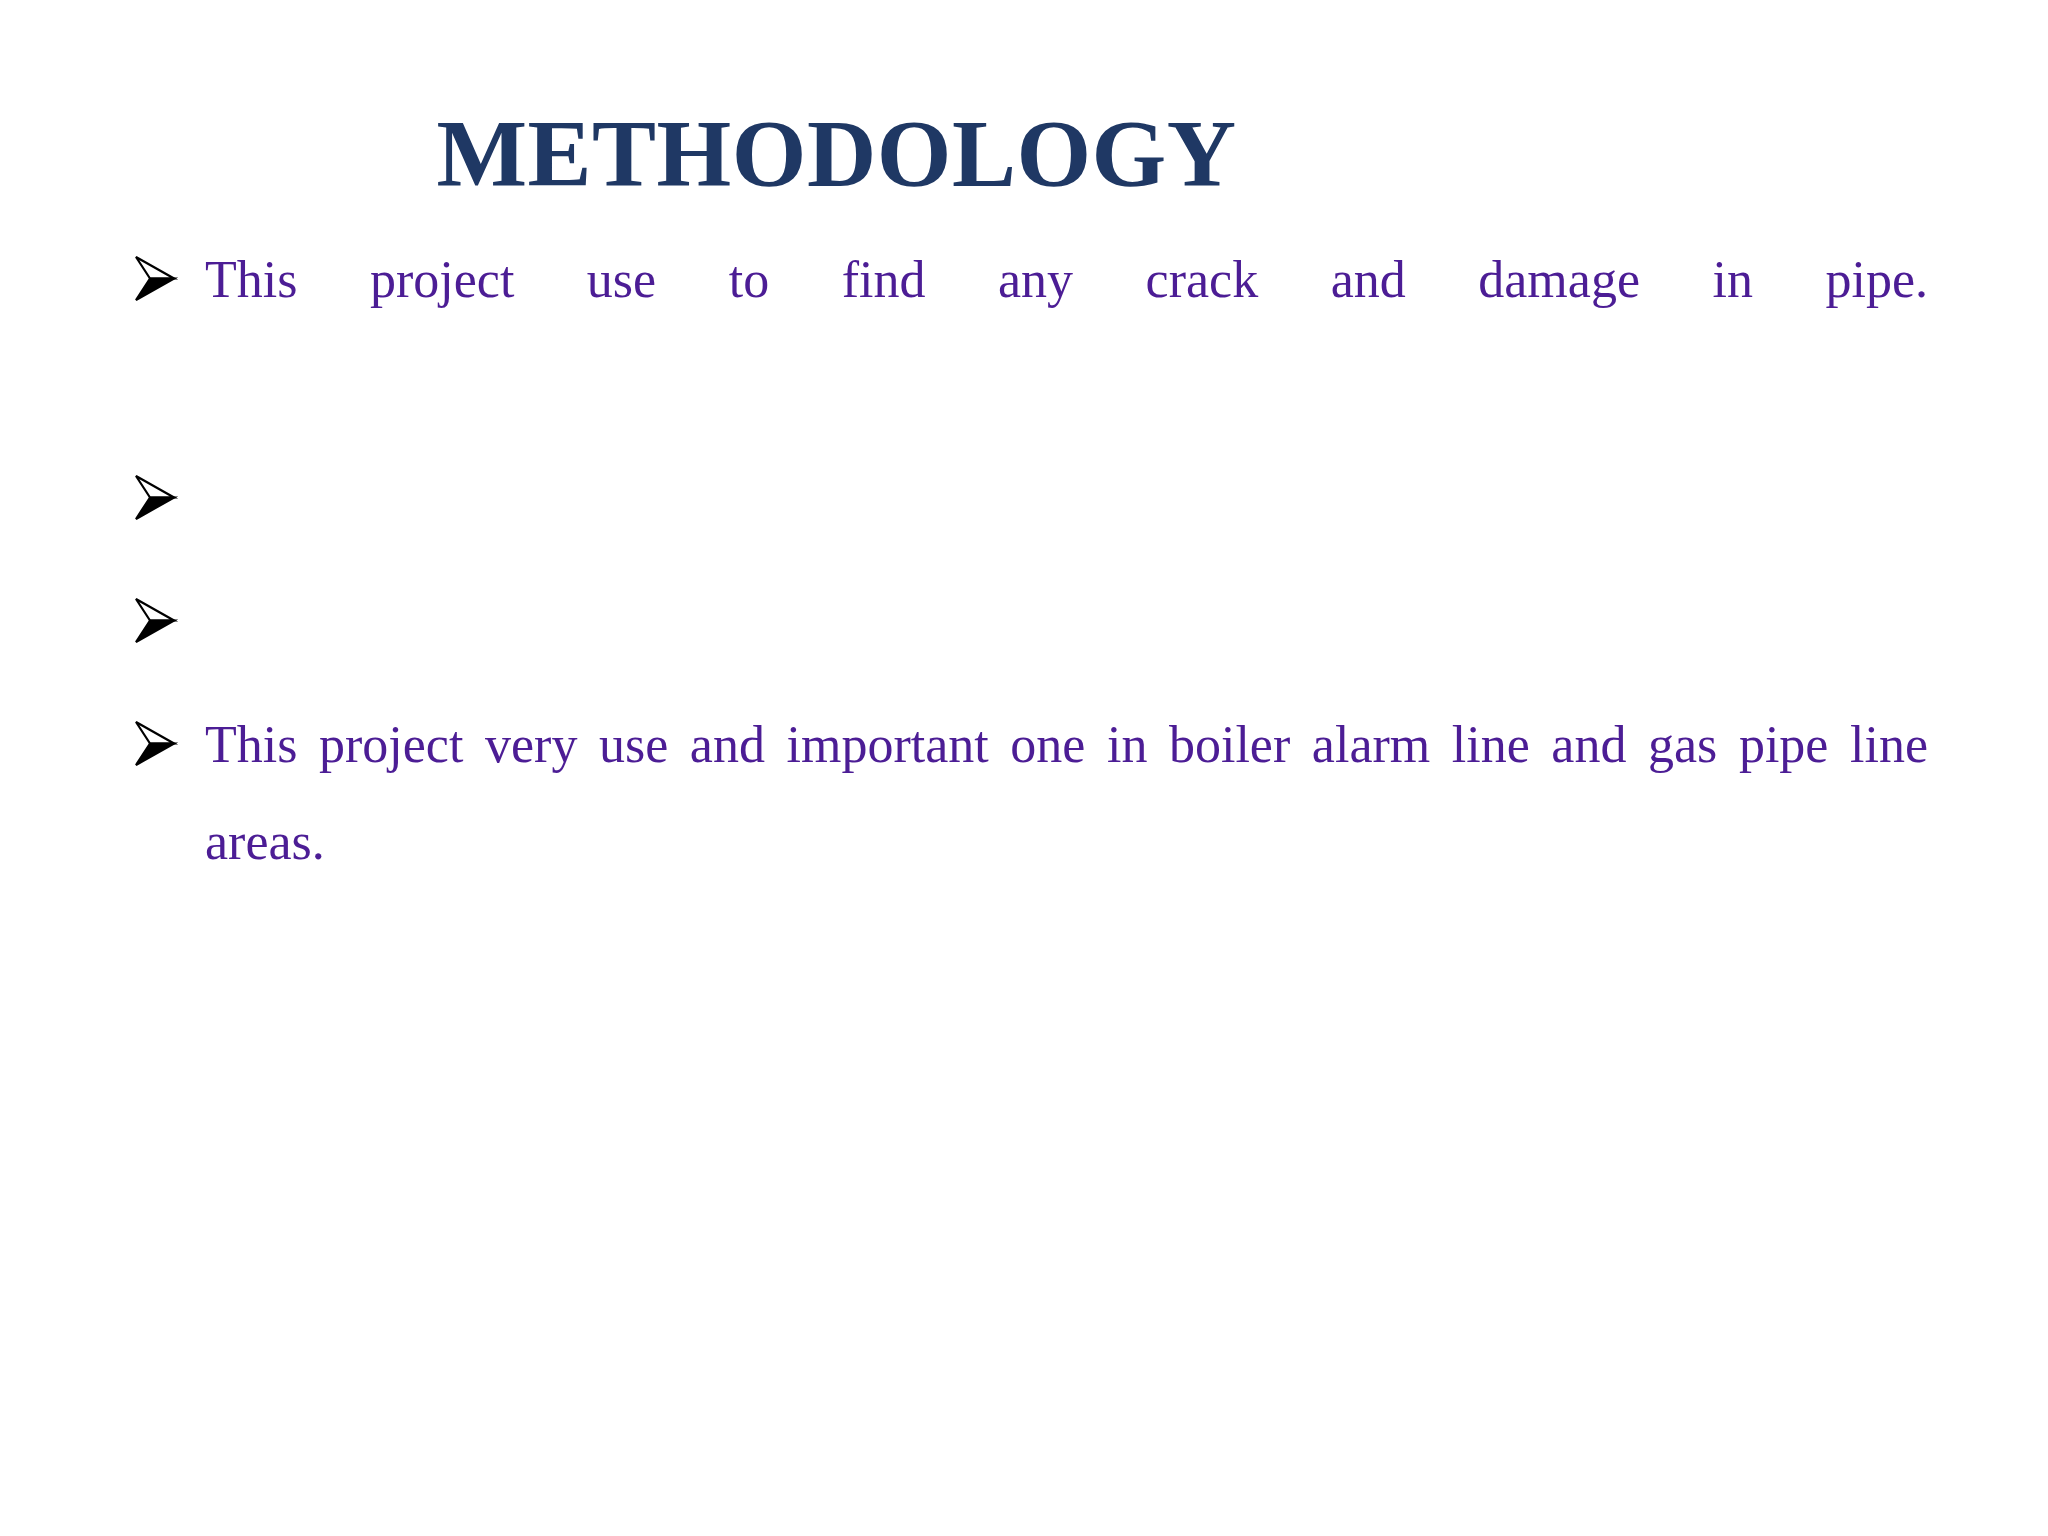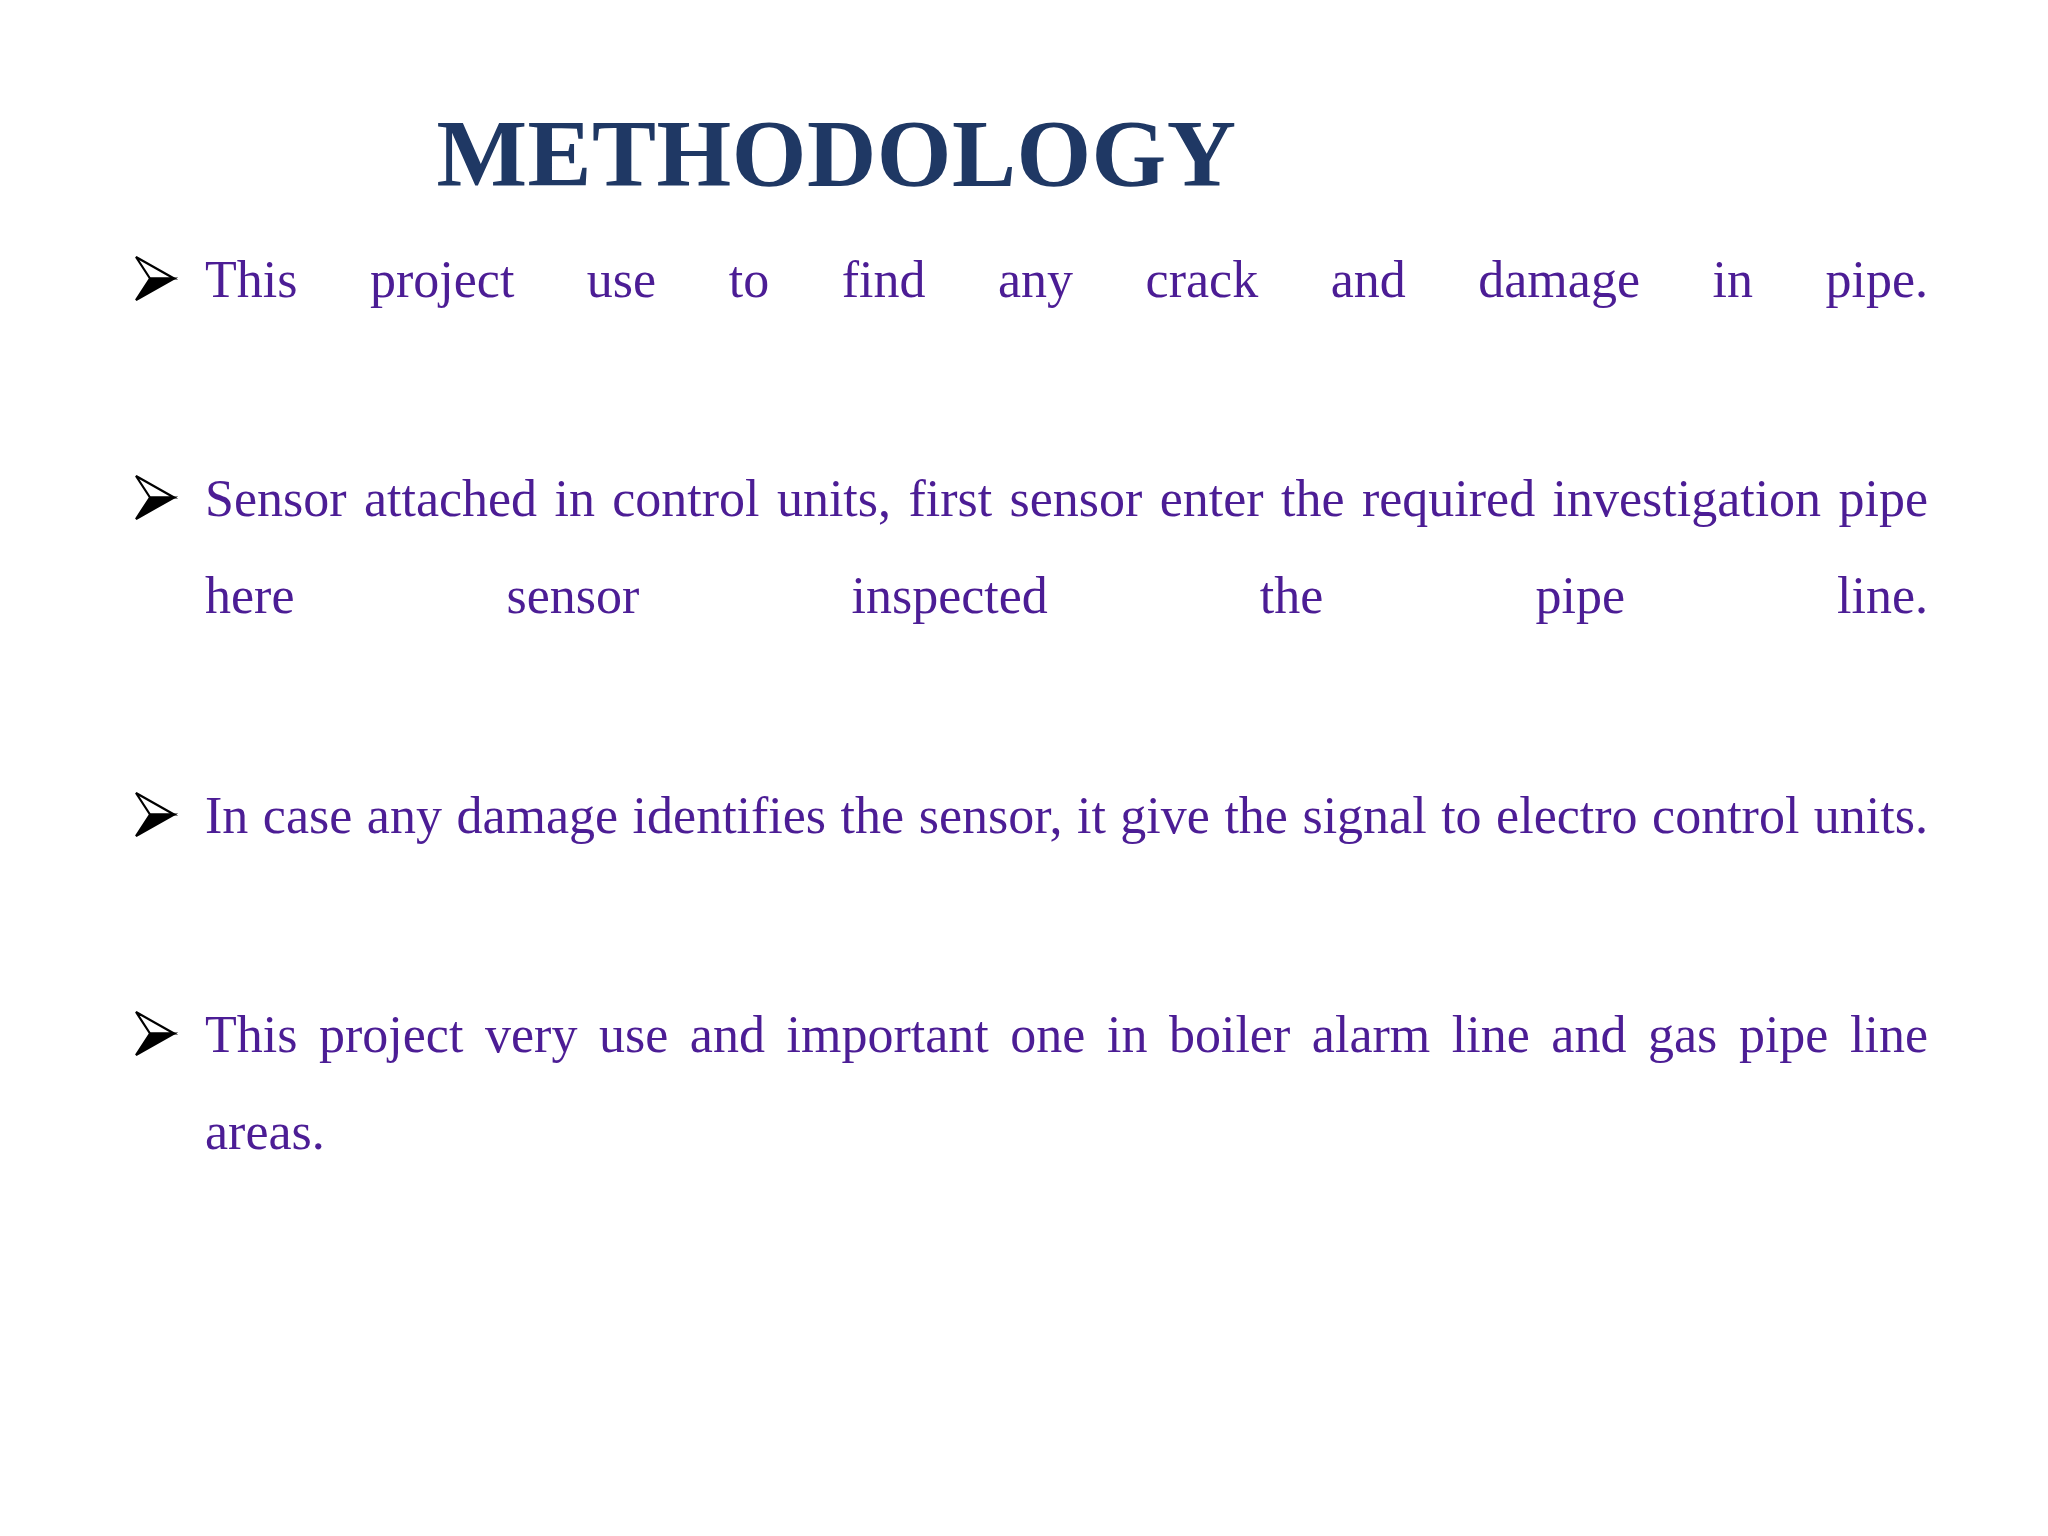--- a/index.html
+++ b/index.html
@@ -116,32 +116,30 @@
     </li>
 
     <li class="bullet-item">
       <span class="bullet-marker">
         <svg viewBox="0 0 54 54" xmlns="http://www.w3.org/2000/svg">
           <path d="M8 5 L46 26.5 L8 48 L22 26.5 Z" fill="#000000"></path>
           <path d="M8 5 L46 26.5 L22 26.5 Z" fill="#ffffff" stroke="#000000" stroke-width="2.2" stroke-linejoin="miter"></path>
           <path d="M8 48 L46 26.5 L22 26.5 Z" fill="#000000" stroke="#000000" stroke-width="2.2" stroke-linejoin="miter"></path>
         </svg>
       </span>
-      <span class="bullet-text">Sensor attached in control units, first sensor enter the required investigation pipe here sensor inspected the pipe line.</span>
     </li>
 
     <li class="bullet-item">
       <span class="bullet-marker">
         <svg viewBox="0 0 54 54" xmlns="http://www.w3.org/2000/svg">
           <path d="M8 5 L46 26.5 L8 48 L22 26.5 Z" fill="#000000"></path>
           <path d="M8 5 L46 26.5 L22 26.5 Z" fill="#ffffff" stroke="#000000" stroke-width="2.2" stroke-linejoin="miter"></path>
           <path d="M8 48 L46 26.5 L22 26.5 Z" fill="#000000" stroke="#000000" stroke-width="2.2" stroke-linejoin="miter"></path>
         </svg>
       </span>
-      <span class="bullet-text">In case any damage identifies the sensor, it give the signal to electro control units.</span>
     </li>
 
 
     <li class="bullet-item">
       <span class="bullet-marker">
         <svg viewBox="0 0 54 54" xmlns="http://www.w3.org/2000/svg">
           <path d="M8 5 L46 26.5 L8 48 L22 26.5 Z" fill="#000000"></path>
           <path d="M8 5 L46 26.5 L22 26.5 Z" fill="#ffffff" stroke="#000000" stroke-width="2.2" stroke-linejoin="miter"></path>
           <path d="M8 48 L46 26.5 L22 26.5 Z" fill="#000000" stroke="#000000" stroke-width="2.2" stroke-linejoin="miter"></path>
         </svg>

